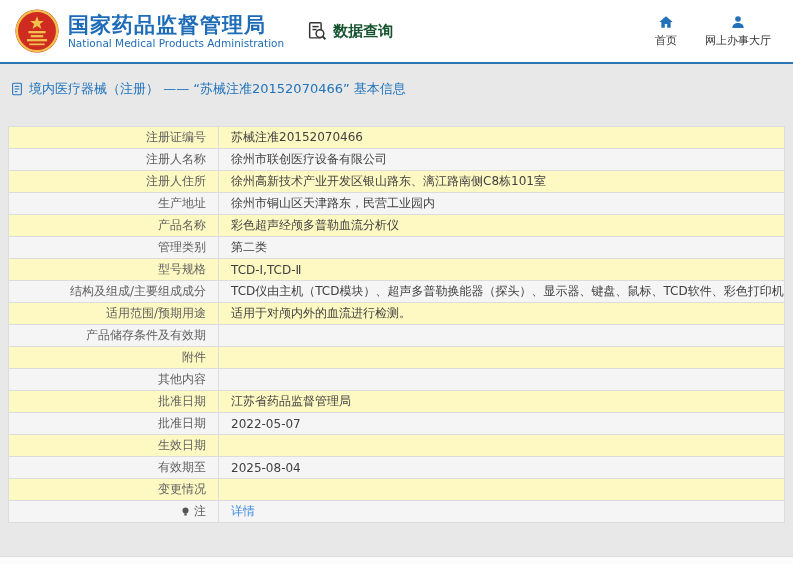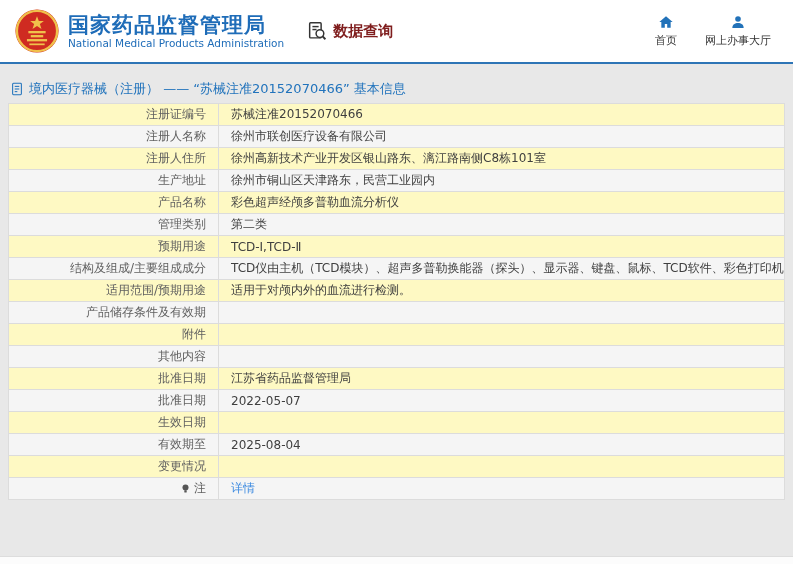--- a/index.html
+++ b/index.html
@@ -33,21 +33,21 @@
   .agency-subtitle {
     font-size: 10.5px;
     color: #1e6cb8;
     white-space: nowrap;
   }
   .data-query {
     display: flex;
     align-items: center;
     gap: 5px;
     margin-left: 22px;
-    color: #7f1d1d;
+    color: #14532d;
     font-size: 15px;
     font-weight: 600;
     cursor: pointer;
   }
   .data-query svg { width: 22px; height: 22px; }
 
   .header-nav {
     margin-left: auto;
     display: flex;
     gap: 28px;
@@ -62,21 +62,21 @@
   .nav-item svg { width: 16px; height: 16px; }
   .nav-label { font-size: 11px; color: #333333; white-space: nowrap; }
 
   .header-divider { height: 2px; background: #2e75b6; }
 
   
   .breadcrumb {
     display: flex;
     align-items: center;
     gap: 5px;
-    padding: 16px 10px 5px 10px;
+    padding: 16px 10px 28px 10px;
     color: #2173bc;
     font-size: 13px;
   }
   .breadcrumb svg { width: 14px; height: 14px; flex: 0 0 auto; }
 
   
   .table-wrap { margin: 0 8px; }
   table.info-table {
     width: 100%;
     border-collapse: collapse;
@@ -223,21 +223,21 @@
     <td class="label-cell">
       <span>管理类别</span>
     </td>
     <td class="value-cell">
       <span>第二类</span>
     </td>
   </tr>
 
   <tr>
     <td class="label-cell">
-      <span>预期用途</span>
+      <span>型号规格</span>
     </td>
     <td class="value-cell">
       <span>TCD-Ⅰ,TCD-Ⅱ</span>
     </td>
   </tr>
 
   <tr>
     <td class="label-cell">
       <span>结构及组成/主要组成成分</span>
     </td>

